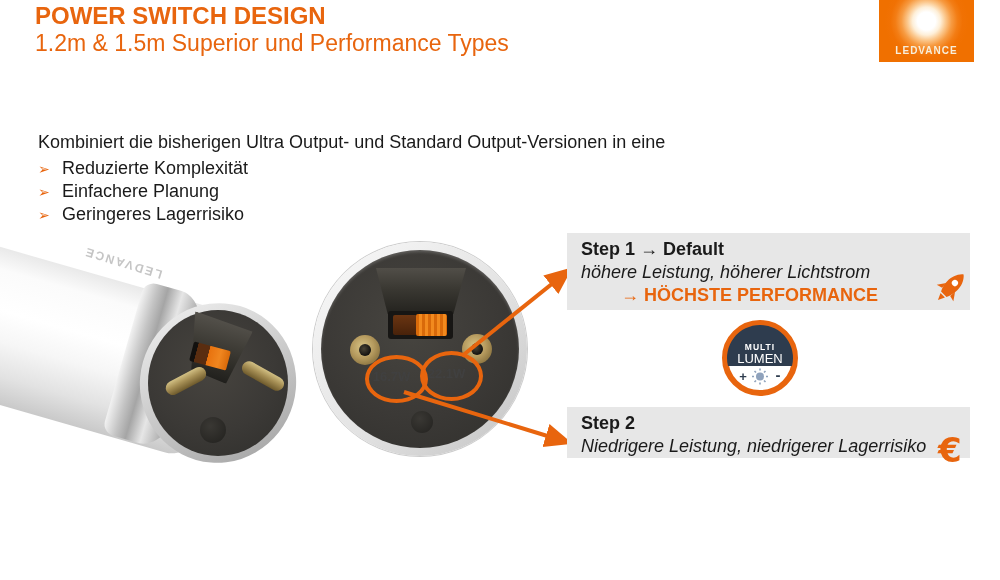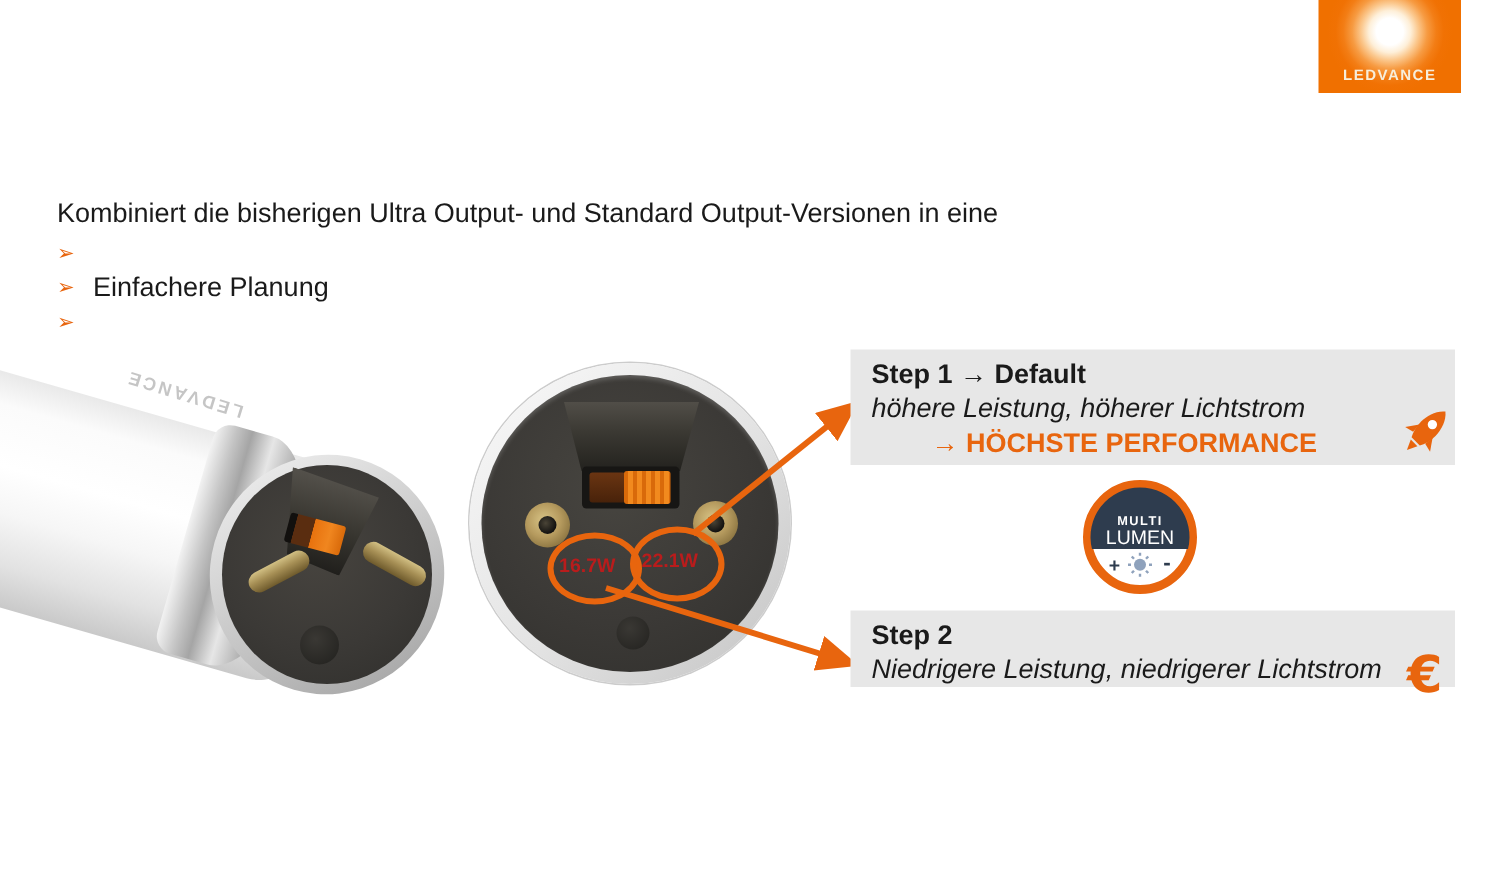--- a/index.html
+++ b/index.html
@@ -122,21 +122,21 @@
   }
   .cap-pin-left {left:350px;top:335px;}
   .cap-pin-right{left:462px;top:334px;}
   .watt-ring{
     position:absolute;border:4px solid #e8650e;border-radius:50%;
   }
   .watt-ring-left {left:365px;top:355px;width:55px;height:40px;}
   .watt-ring-right{left:420px;top:351px;width:55px;height:42px;}
   .watt-label{
     position:absolute;width:51px;text-align:center;
-    font-size:13px;font-weight:bold;color:#b91c1c;
+    font-size:13px;font-weight:bold;color:#404040;
   }
   .watt-label-left {left:366px;top:369px;}
   .watt-label-right{left:421px;top:366px;}
   .cap-dot{
     position:absolute;left:411px;top:411px;width:22px;height:22px;border-radius:50%;
     background:radial-gradient(circle at 40% 35%,#3a3834 0%,#272623 80%);
   }
   
   .arrows{position:absolute;left:0;top:0;width:1000px;height:580px;pointer-events:none;}
   
@@ -156,35 +156,39 @@
     font-family:"DejaVu Sans",sans-serif;
   }
   
   .badge{position:absolute;left:721px;top:319px;width:78px;height:78px;}
 </style>
 </head>
 <body>
 
 <div class="slide">
 
+  <h1 class="title">POWER SWITCH DESIGN</h1>
+  <h2 class="subtitle">1.2m &amp; 1.5m Superior und Performance Types</h2>
   <div class="logo">
     <div class="logo-text">LEDVANCE</div>
   </div>
 
   <div class="lead">Kombiniert die bisherigen Ultra Output- und Standard Output-Versionen in eine</div>
   <div class="bullets">
     <div class="bullet">
       <span class="glyph">➢</span>
+      <span>Reduzierte Komplexität</span>
     </div>
     <div class="bullet">
       <span class="glyph">➢</span>
       <span>Einfachere Planung</span>
     </div>
     <div class="bullet">
       <span class="glyph">➢</span>
+      <span>Geringeres Lagerrisiko</span>
     </div>
   </div>
 
   <div>
     <div class="tube-body"></div>
     <div class="tube-brand">LEDVANCE</div>
     <div class="tube-collar"></div>
     <div class="tube-rim"></div>
     <div class="tube-face"></div>
     <div class="tube-recess"></div>
@@ -254,17 +258,17 @@
       <line x1="45" y1="57.5" x2="47" y2="57.5"></line>
       <line x1="33.5" y1="52" x2="35" y2="53.5"></line>
       <line x1="43" y1="61.5" x2="44.5" y2="63"></line>
       <line x1="44.5" y1="52" x2="43" y2="53.5"></line>
       <line x1="35" y1="61.5" x2="33.5" y2="63"></line>
     </g>
   </svg>
 
   <div class="step-box step-box-2">
     <div class="step-title">Step 2</div>
-    <div class="step-desc">Niedrigere Leistung, niedrigerer Lichtstrom</div>
+    <div class="step-desc">Niedrigere Leistung, niedrigerer Lagerrisiko</div>
   </div>
   <div class="euro">€</div>
 
 </div>
 
 </body></html>

